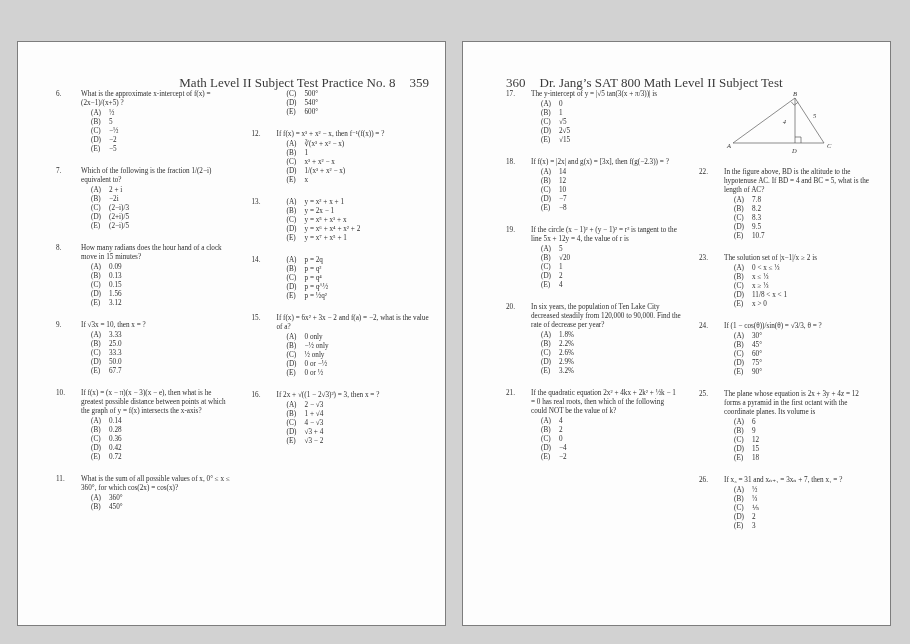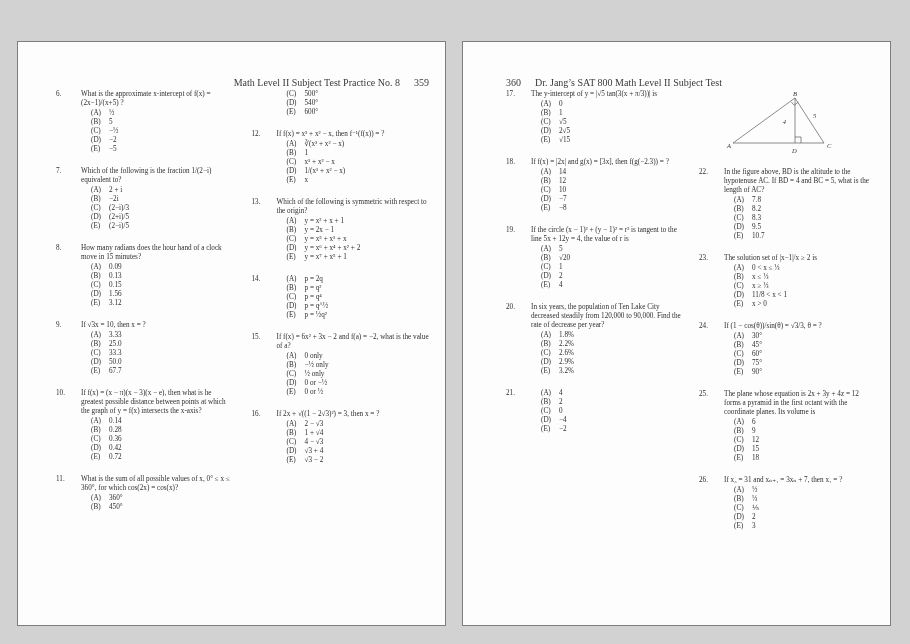--- a/index.html
+++ b/index.html
@@ -11,21 +11,21 @@
     position:relative;
   }
   .canvas { position:absolute; inset:0; }
   .page {
     position:absolute; top:41px; width:429px; height:585px;
     background:#fdfdfd; border:1px solid #7d7d7d;
   }
   .page.left  { left:17px; }
   .page.right { left:462px; }
   .page-header {
-    position:absolute; top:36px; font-size:10px; line-height:9px;
+    position:absolute; top:36px; font-size:13px; line-height:9px;
     white-space:nowrap; color:#3a3a3a;
   }
   .page.left  .page-header { right:16px; text-align:right; }
   .page.right .page-header { left:43px; }
   .pgnum-left  { margin-left:14px; }
   .pgnum-right { margin-right:14px;text-align:right; }
   .cols {
     position:absolute; top:48px; left:38px; right:16px; bottom:16px;
     display:flex; gap:18px;
   }
@@ -258,21 +258,20 @@
                 <div class="option">
                   <span class="optlabel">(E)</span>
                   <span class="opttext">x</span>
                 </div>
               </div>
             </div>
           </div>
           <div class="question">
             <div class="qnum">13.</div>
             <div class="qbody">
-              <div class="stem">Which of the following is symmetric with respect to the origin?</div>
               <div class="options">
                 <div class="option">
                   <span class="optlabel">(A)</span>
                   <span class="opttext">y = x² + x + 1</span>
                 </div>
                 <div class="option">
                   <span class="optlabel">(B)</span>
                   <span class="opttext">y = 2x − 1</span>
                 </div>
                 <div class="option">
@@ -491,20 +490,21 @@
                 <div class="option">
                   <span class="optlabel">(E)</span>
                   <span class="opttext">3.2%</span>
                 </div>
               </div>
             </div>
           </div>
           <div class="question">
             <div class="qnum">21.</div>
             <div class="qbody">
+              <div class="stem">If the quadratic equation 2x² + 4kx + 2k² + ½k − 1 = 0 has real roots, then which of the following could NOT be the value of k?</div>
               <div class="options">
                 <div class="option">
                   <span class="optlabel">(A)</span>
                   <span class="opttext">4</span>
                 </div>
                 <div class="option">
                   <span class="optlabel">(B)</span>
                   <span class="opttext">2</span>
                 </div>
                 <div class="option">

